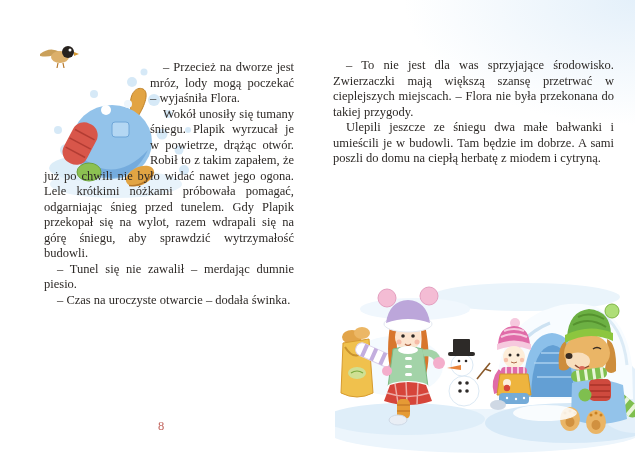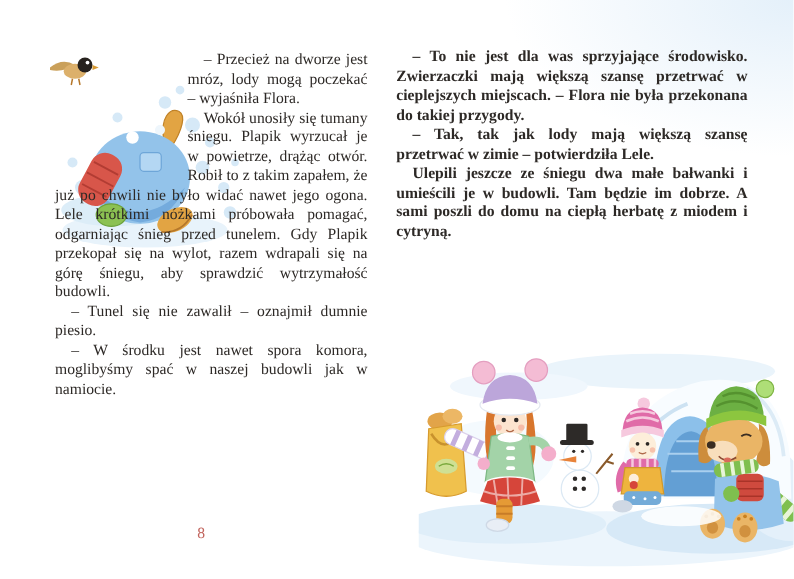--- a/index.html
+++ b/index.html
@@ -4,23 +4,23 @@
 <style>
   html, body { margin:0; padding:0; background:#ffffff; }
   .spread {
     position:relative; width:635px; height:463px; overflow:hidden;
     background:#ffffff; font-family:"Liberation Serif","DejaVu Serif",serif;
   }
   .corner-tint {
     position:absolute; right:0; top:0; width:240px; height:130px; z-index:0;
     background: radial-gradient(ellipse at 100% 0%, rgba(206,228,246,0.55), rgba(206,228,246,0) 68%);
   }
-  .page { position:absolute; z-index:2; }
+  .page { position:absolute; z-index:2;margin-top:20px; }
   .page-left  { left:44px;  top:40px; width:250px; }
-  .page-right { left:317px; top:38px; width:281px;font-weight:bold; }
+  .page-right { left:333px; top:38px; width:281px; }
   .text p {
     margin:0; padding:0;
     font-size:12.5px; line-height:15.5px; color:#2d2926;
     text-align:justify; text-indent:13px;
     position:relative; z-index:3;
   }
   .float-spacer { float:left; width:106px; height:100px; }
   .illu { position:absolute; z-index:1; }
   .illu-left  { left:36px;  top:42px;  width:200px; height:160px; }
   .illu-right { left:335px; top:281px; width:300px; height:174px; }
@@ -80,31 +80,30 @@
         <path d="M22,21 l-1,5 M27,21 l1,5" stroke="#b5772a" stroke-width="1.2" fill="none"></path>
       </g>
     </svg>
   </div>
 
   <section class="page page-left">
     <div class="text">
       <div class="float-spacer"></div>
     <p>– Przecież na dworze jest mróz, lody mogą poczekać – wyjaśniła Flora.</p>
         <p>Wokół unosiły się tumany śniegu. Plapik wyrzucał je w powietrze, drążąc otwór. Robił to z takim zapałem, że już po chwili nie było widać nawet jego ogona. Lele krótkimi nóżkami próbowała pomagać, odgarniając śnieg przed tunelem. Gdy Plapik przekopał się na wylot, razem wdrapali się na górę śniegu, aby sprawdzić wytrzymałość budowli.</p>
-        <p>– Tunel się nie zawalił – oznajmił dumnie piesio.</p>
-        <p>– W środku jest nawet spora komora, moglibyśmy spać w naszej budowli jak w namiocie.</p>
+        <p>– Tunel się nie zawalił – merdając dumnie piesio.</p>
+        <p>– Czas na uroczyste otwarcie – dodała świnka.</p>
       </div>
   </section>
 
   <div class="page-number">8</div>
 
   <section class="page page-right">
     <div class="text">
         <p>– To nie jest dla was sprzyjające środowisko. Zwierzaczki mają większą szansę przetrwać w cieplejszych miejscach. – Flora nie była przekonana do takiej przygody.</p>
-        <p>– Tak, tak jak lody mają większą szansę przetrwać w zimie – potwierdziła Lele.</p>
         <p>Ulepili jeszcze ze śniegu dwa małe bałwanki i umieścili je w budowli. Tam będzie im dobrze. A sami poszli do domu na ciepłą herbatę z miodem i cytryną.</p>
       </div>
   </section>
 
   <div class="illu illu-right">
     <svg viewBox="0 0 300 174" width="300" height="174">
       <g>
         <ellipse cx="190" cy="16" rx="95" ry="14" fill="#eaf4fb"></ellipse>
         <ellipse cx="80" cy="28" rx="55" ry="11" fill="#f0f7fd"></ellipse>
         <ellipse cx="150" cy="150" rx="158" ry="22" fill="#ecf5fc"></ellipse>

